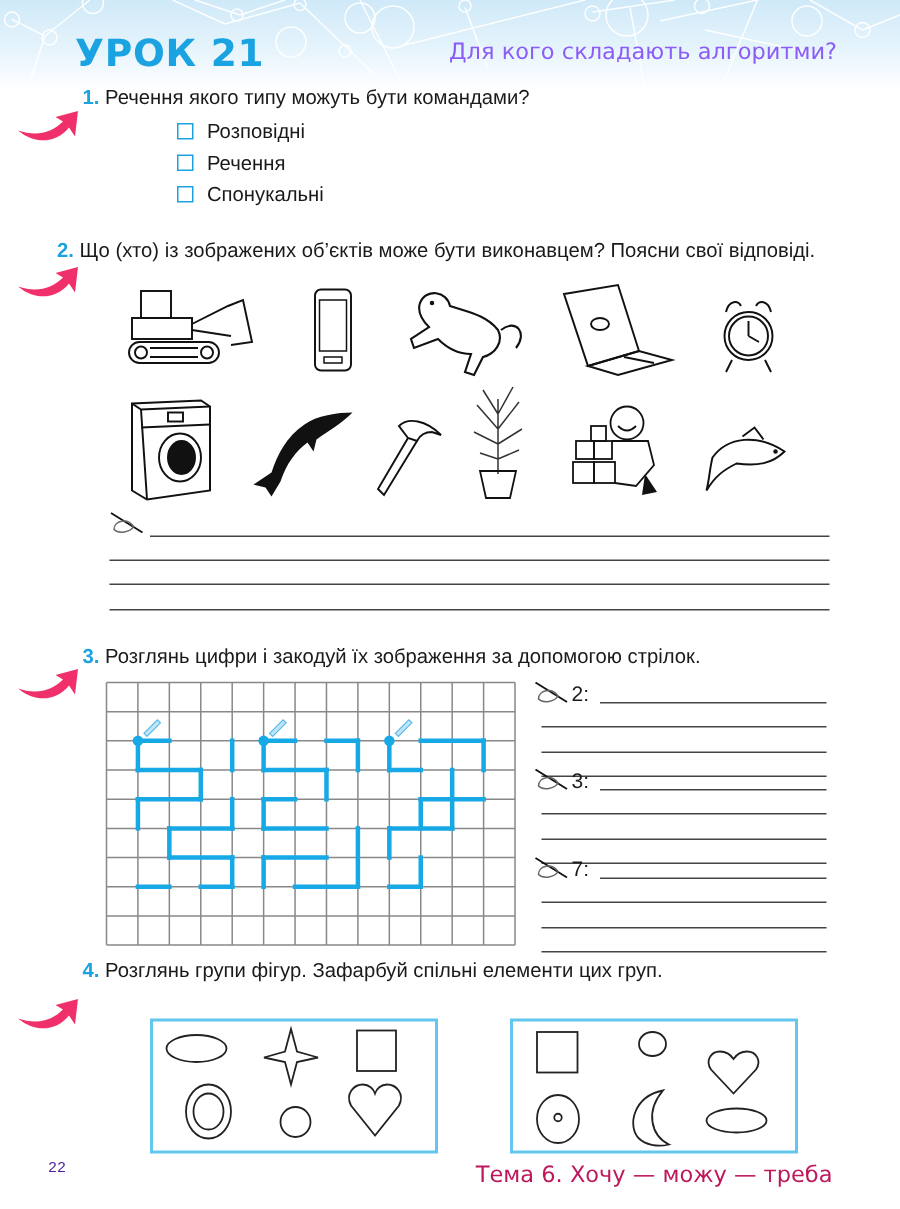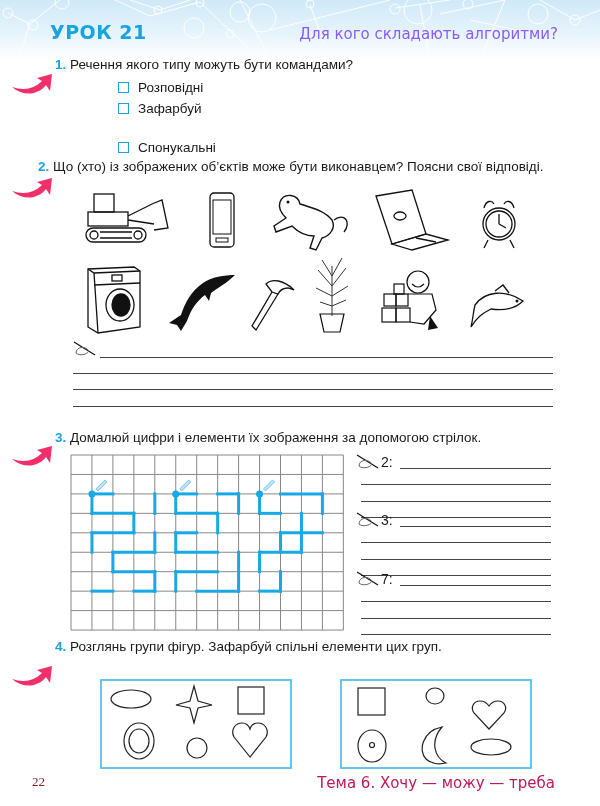--- a/index.html
+++ b/index.html
@@ -2,33 +2,33 @@
 <html><head>
 <meta charset="utf-8">
 <style>
   * { box-sizing: border-box; margin: 0; padding: 0; }
   html, body { width: 600px; height: 806px; background: #ffffff; overflow: hidden; }
   body { position: relative; font-family: "Liberation Sans", sans-serif; color: #1a1a1a; }
   .abs { position: absolute; }
   #header-bg { left: 0; top: 0; width: 600px; height: 60px;
     background: linear-gradient(to bottom, #cfe9f8 0%, #e6f4fc 55%, #ffffff 100%); }
   #header-bg svg { position: absolute; left: 0; top: 0; }
-  .lesson-title { left: 50px; top: 21px; font-size: 19px; font-weight: bold; color: #1aa3e0; letter-spacing: 0.5px; font-family: "DejaVu Sans", sans-serif; }
+  .lesson-title { left: 50px; top: 21px; font-size: 25px; font-weight: bold; color: #1aa3e0; letter-spacing: 0.5px; font-family: "DejaVu Sans", sans-serif; }
   .lesson-subtitle { right: 42px; top: 25px; font-size: 15px; color: #8b5cf6; font-family: "DejaVu Sans", sans-serif; }
   .task-num { color: #1aa3e0; font-weight: bold; }
   .task-text { font-size: 13.5px; white-space: nowrap; }
   .arrow { width: 42px; height: 28px; }
   .cb-row { left: 92px; font-size: 13.5px; display: flex; align-items: center; padding-left: 26px; }
   .cb { width: 11px; height: 11px; border: 1.6px solid #1aa3e0; margin-right: 9px; }
   .pic { position: absolute; }
   .line { position: absolute; height: 1px; background: #444; }
   .pencil { position: absolute; width: 24px; height: 16px; }
   .ans-label { position: absolute; font-size: 14px; }
   .fig-box { position: absolute; border: 2px solid #62c6ee; }
-  .footer-page { left: 32px; top: 774px; font-size: 13px; color: #7f1d1d; font-family: Liberation Serif, serif; }
+  .footer-page { left: 32px; top: 774px; font-size: 10px; color: #4c1d95; font-family: Liberation Mono, monospace; }
   .footer-topic { right: 45px; top: 774px; font-size: 15px; color: #be185d; font-family: "DejaVu Sans", sans-serif; }
 </style>
 </head>
 <body>
 
 <div id="header-bg" class="abs">
   <svg width="600" height="60">
     <g stroke="#ffffff" stroke-width="1" fill="none" opacity="0.95">
       <line x1="8" y1="13" x2="30" y2="24"></line>
         <line x1="30" y1="24" x2="60" y2="0"></line>
@@ -85,23 +85,23 @@
 <div class="abs task-text" style="left:55px;top:57px">
   <span class="task-num">1.</span>
   <span>Речення якого типу можуть бути командами?</span>
 </div>
 <div class="abs cb-row" style="top:80px">
   <span class="cb"></span>
   <span>Розповідні</span>
 </div>
 <div class="abs cb-row" style="top:101px">
   <span class="cb"></span>
-  <span>Зафарбуй</span>
-</div>
-<div class="abs cb-row" style="top:140px">
+  <span>Речення</span>
+</div>
+<div class="abs cb-row" style="top:122px">
   <span class="cb"></span>
   <span>Спонукальні</span>
 </div>
 
 <div class="abs task-text" style="left:38px;top:159px">
   <span class="task-num">2.</span>
   <span>Що (хто) із зображених об’єктів може бути виконавцем? Поясни свої відповіді.</span>
 </div>
 
 <svg class="pic" style="left:82px;top:190px" width="100" height="60" viewBox="0 0 100 60">
@@ -193,21 +193,21 @@
   <path d="M1 1 L22 14" stroke="#111" stroke-width="1.2"></path>
   <path d="M3 12 C3 6 12 4 16 10 C14 14 6 15 3 12 Z" fill="none" stroke="#666" stroke-width="1"></path>
 </svg>
 <div class="line" style="left:100px;top:357px;width:453px"></div>
 <div class="line" style="left:73px;top:373px;width:480px"></div>
 <div class="line" style="left:73px;top:389px;width:480px"></div>
 <div class="line" style="left:73px;top:406px;width:480px"></div>
 
 <div class="abs task-text" style="left:55px;top:430px">
   <span class="task-num">3.</span>
-  <span>Домалюй цифри і елементи їх зображення за допомогою стрілок.</span>
+  <span>Розглянь цифри і закодуй їх зображення за допомогою стрілок.</span>
 </div>
 <svg id="grid-svg" class="abs" style="left:70px;top:454px" width="275" height="178">
     <line x1="1" x2="1" y1="1" y2="176.04999999999998" stroke="#888" stroke-width="1"></line>
     <line x1="21.95" x2="21.95" y1="1" y2="176.04999999999998" stroke="#888" stroke-width="1"></line>
     <line x1="42.9" x2="42.9" y1="1" y2="176.04999999999998" stroke="#888" stroke-width="1"></line>
     <line x1="63.849999999999994" x2="63.849999999999994" y1="1" y2="176.04999999999998" stroke="#888" stroke-width="1"></line>
     <line x1="84.8" x2="84.8" y1="1" y2="176.04999999999998" stroke="#888" stroke-width="1"></line>
     <line x1="105.75" x2="105.75" y1="1" y2="176.04999999999998" stroke="#888" stroke-width="1"></line>
     <line x1="126.69999999999999" x2="126.69999999999999" y1="1" y2="176.04999999999998" stroke="#888" stroke-width="1"></line>
     <line x1="147.65" x2="147.65" y1="1" y2="176.04999999999998" stroke="#888" stroke-width="1"></line>

